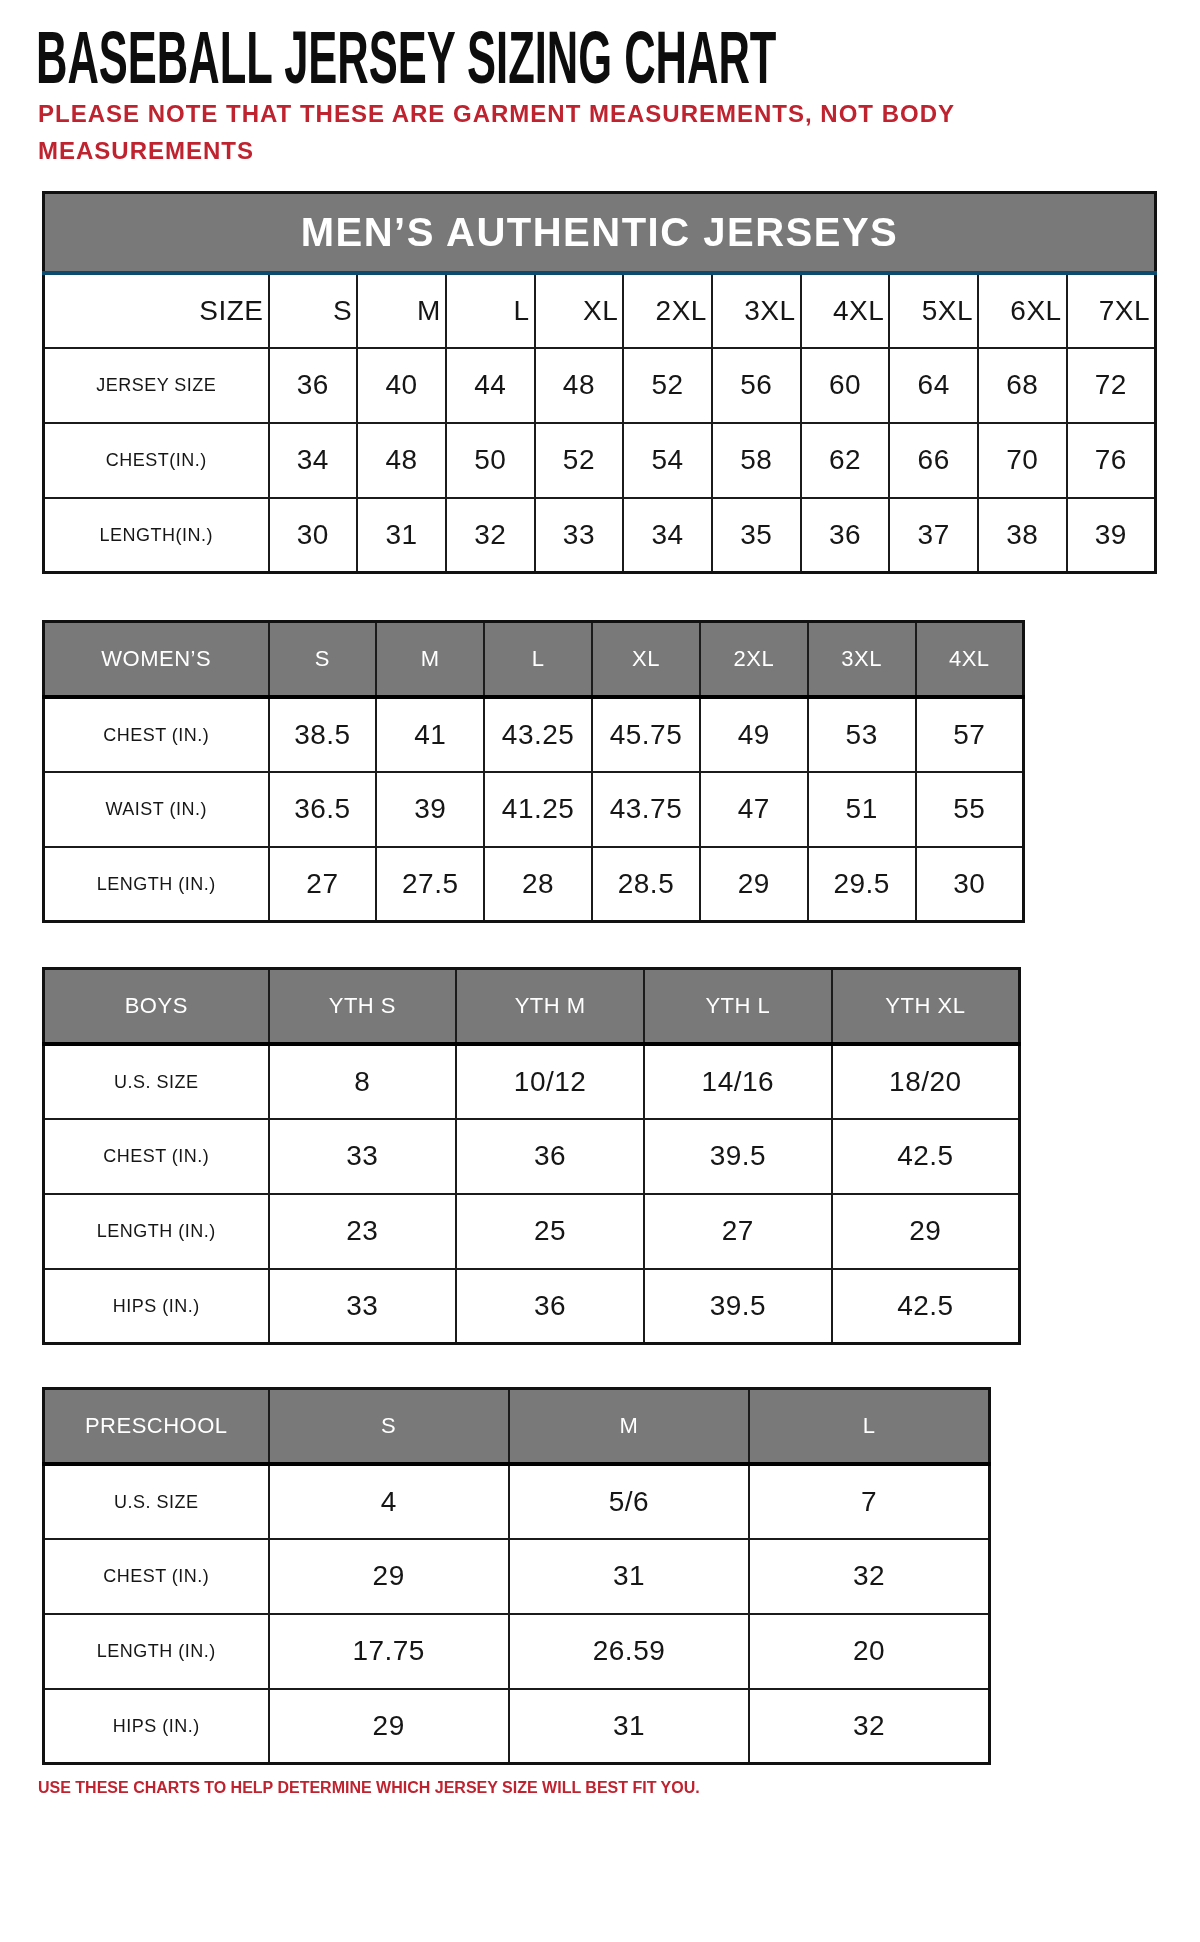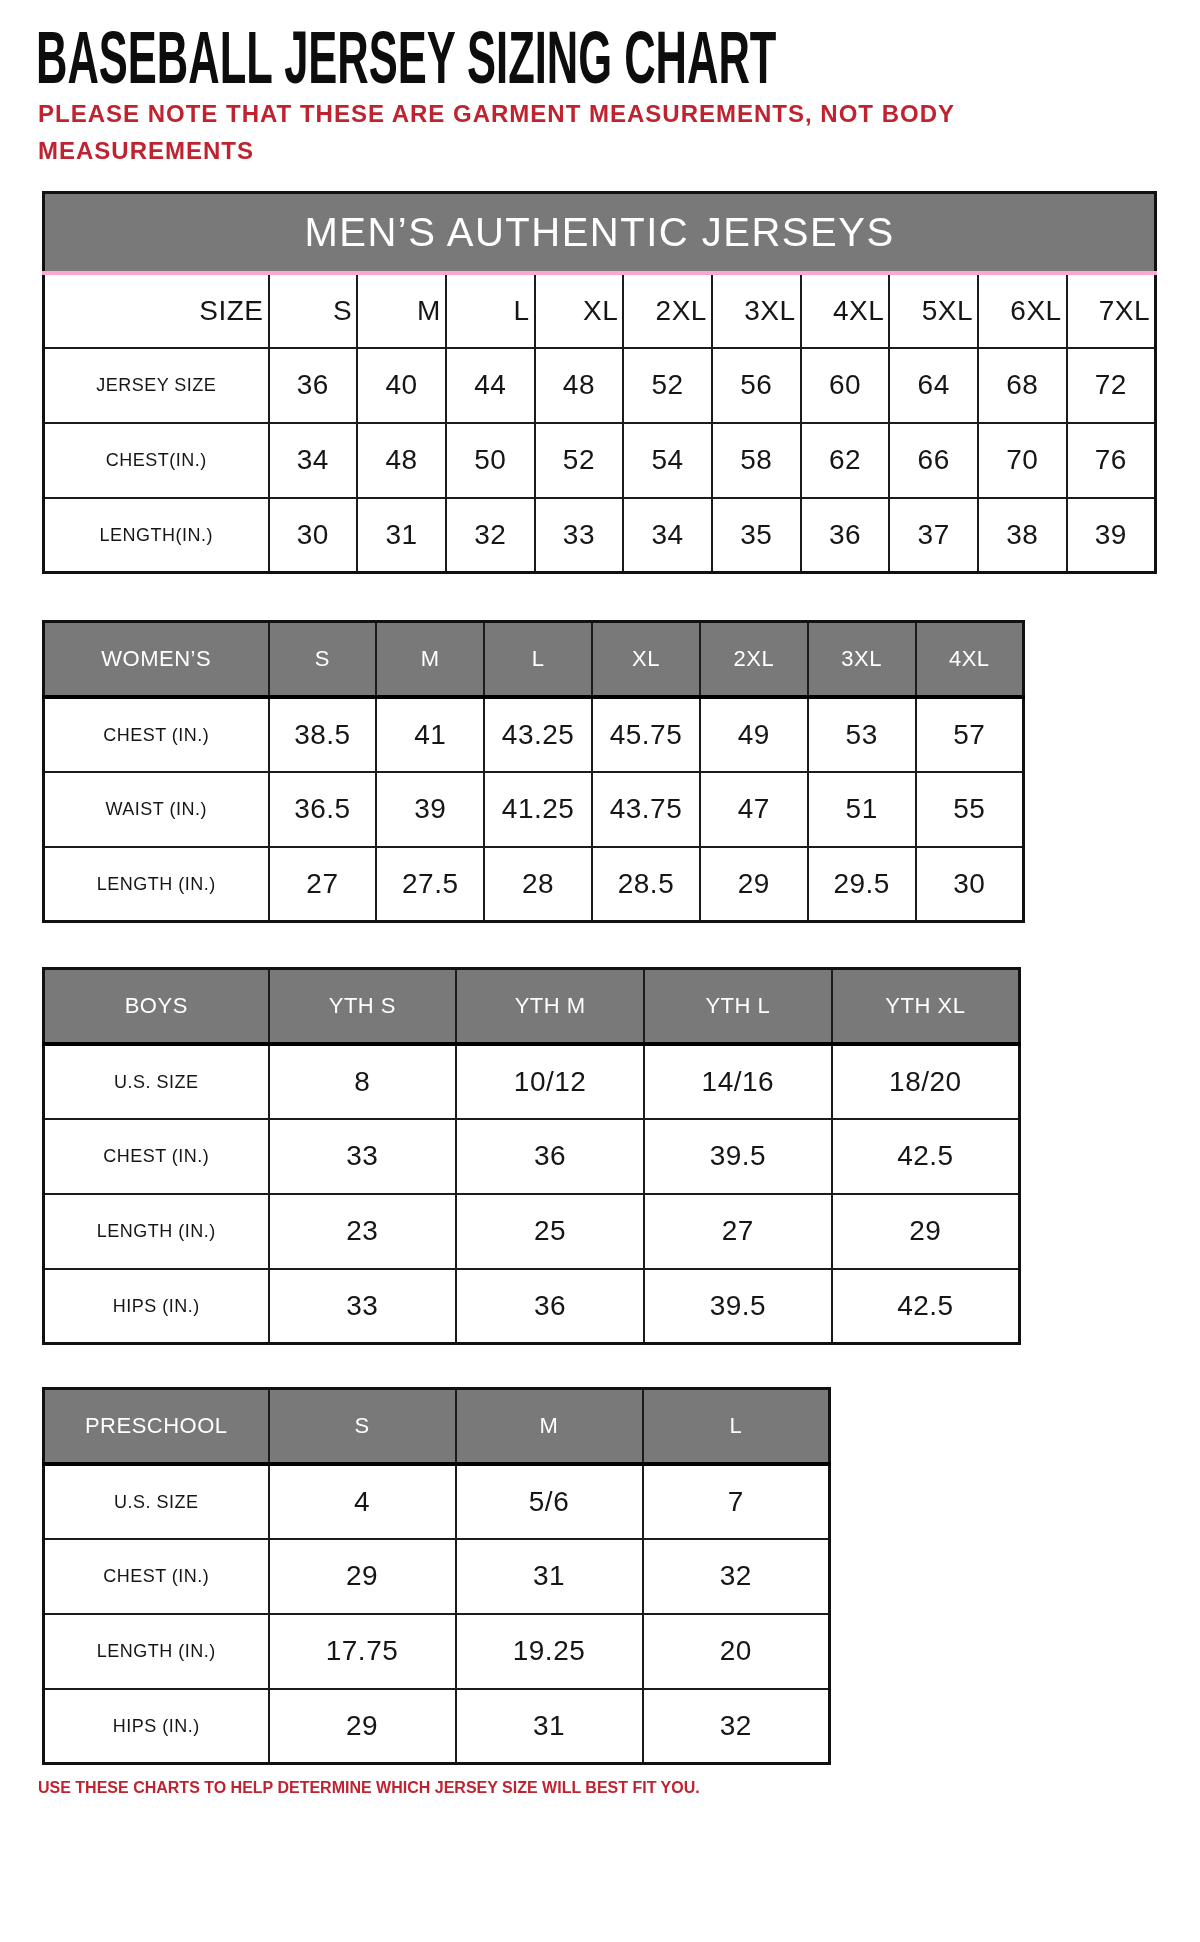--- a/index.html
+++ b/index.html
@@ -51,25 +51,25 @@
     border: 2px solid #1b1b1b;
     text-align: center;
     vertical-align: middle;
     padding: 0 4px;
     letter-spacing: 0.5px;
     overflow: hidden;
   }
   tr.merged-header th {
     background: #797979;
     color: #ffffff;
-    font-weight: 400;
+    font-weight: 700;
     font-size: 40px;
     letter-spacing: 1.5px;
     height: 80px;
-    border-bottom: 4px solid #f9a8d4;
+    border-bottom: 4px solid #0c4a6e;
   }
   tr.gray-head th {
     background: #797979;
     color: #ffffff;
     font-weight: 400;
     font-size: 22px;
     height: 75px;
     border-bottom: 4px solid #000;
   }
   tr.col-head td {
@@ -80,21 +80,21 @@
   }
   tbody td {
     font-size: 28px;
     height: 75px;
   }
   td.row-label { font-size: 18px; line-height: 1.25; }
 
   .table-mens      { width: 1115px; margin-top: 22px; }
   .table-womens    { width:  983px; margin-top: 46px; }
   .table-boys      { width:  979px; margin-top: 44px; }
-  .table-preschool { width:  789px; margin-top: 42px; border-radius: 29px; }
+  .table-preschool { width:  949px; margin-top: 42px; border-radius: 29px; }
 
   .footer {
     margin: 14px 0 0 2px;
     color: #c02330;
     font-size: 16px;
     font-weight: 700;
     letter-spacing: 0px;
     white-space: nowrap;
   }
 </style>
@@ -312,21 +312,21 @@
         </tr>
         <tr>
           <td class="row-label">CHEST (IN.)</td>
           <td>29</td>
           <td>31</td>
           <td>32</td>
         </tr>
         <tr>
           <td class="row-label">LENGTH (IN.)</td>
           <td>17.75</td>
-          <td>19.25</td>
+          <td>26.59</td>
           <td>20</td>
         </tr>
         <tr>
           <td class="row-label">HIPS (IN.)</td>
           <td>29</td>
           <td>31</td>
           <td>32</td>
         </tr>
       </tbody>
     </table>

